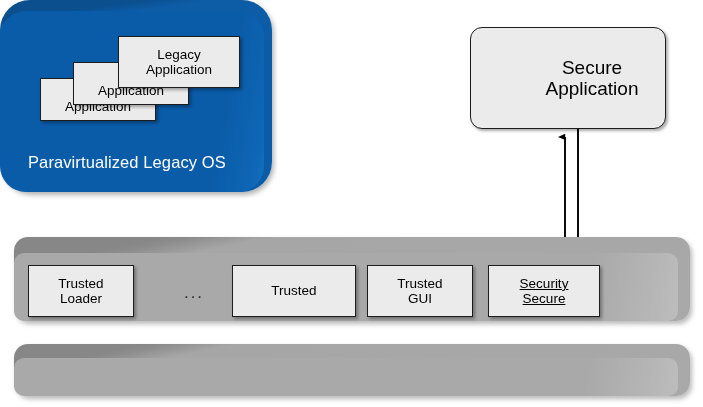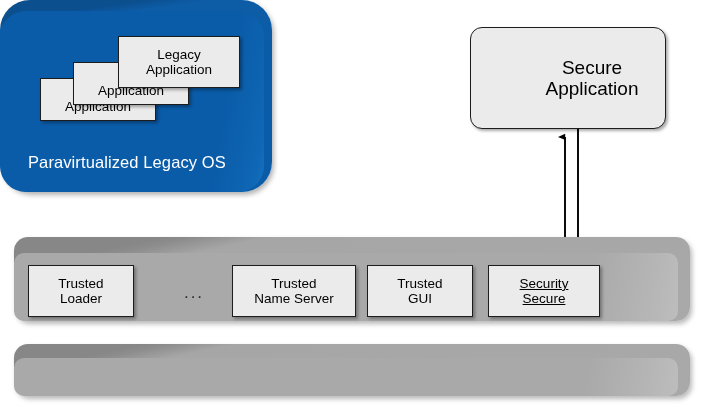--- a/index.html
+++ b/index.html
@@ -203,21 +203,20 @@
       <span class="lbox-lines">Trusted</span>
       <span class="lbox-lines">Loader</span>
     </span>
   </div>
 
   <div class="ellipsis">...</div>
 
   <div class="node lbox svc svc-name">
     <span>
       <span class="lbox-lines">Trusted</span>
-      <span class="lbox-lines">Name Server</span>
     </span>
   </div>
 
   <div class="node lbox svc svc-gui">
     <span>
       <span class="lbox-lines">Trusted</span>
       <span class="lbox-lines">GUI</span>
     </span>
   </div>
 

